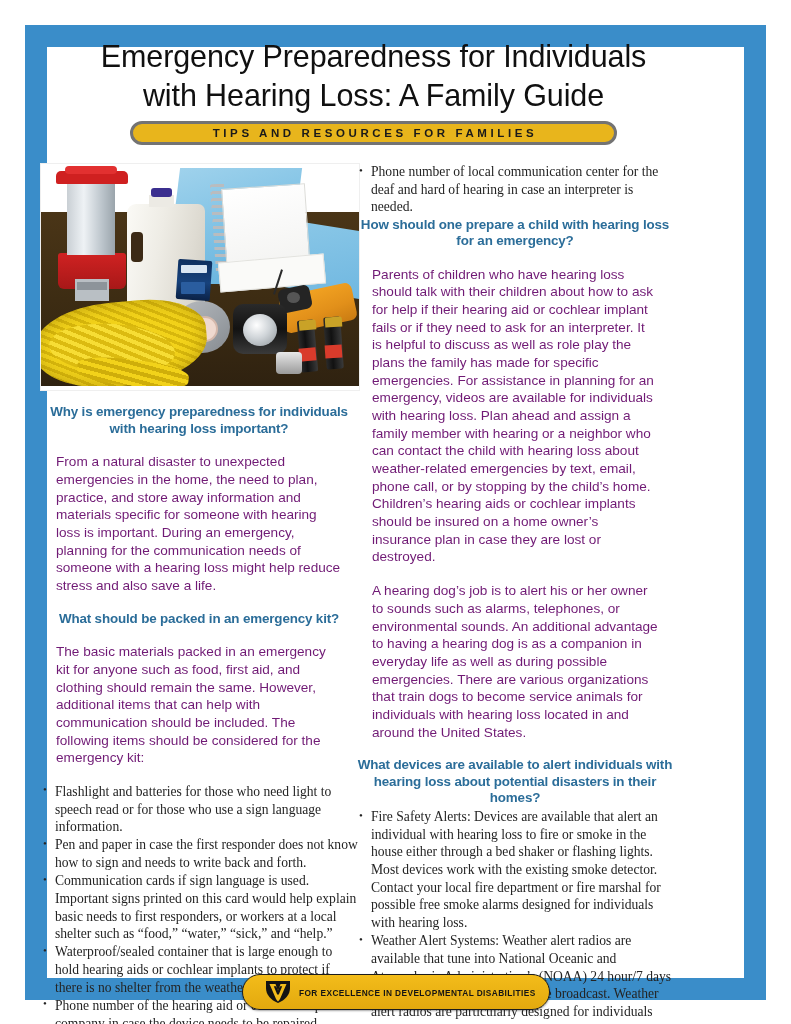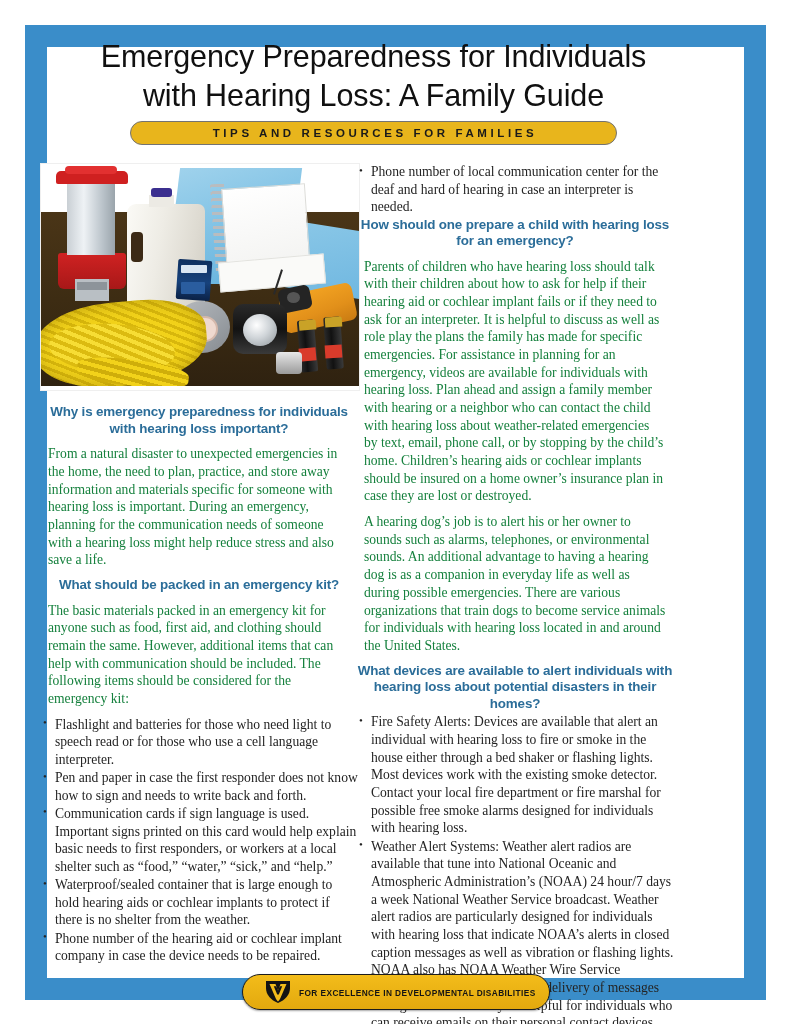--- a/index.html
+++ b/index.html
@@ -44,21 +44,21 @@
     letter-spacing: -0.1px;
   }
 
   
   #banner {
     position: absolute;
     left: 130px; top: 121px;
     width: 487px; height: 24px;
     background: #e8b51c;
     border-radius: 12px;
-    border: 1px solid #737373;
+    border: 3px solid #737373;
     display: flex;
     align-items: center;
     justify-content: center;
   }
   #banner-text {
     font-family: "Liberation Sans", sans-serif;
     font-size: 11.5px;
     font-weight: bold;
     color: #1a1a1a;
     letter-spacing: 3.6px;
@@ -190,25 +190,25 @@
     font-size: 13.4px;
     line-height: 1.24;
     font-weight: bold;
     color: #2b6d99;
     margin: 0 0 1px 0;
     letter-spacing: -0.15px;
     text-align: center;
   }
   .sec-space { margin-top: 12px; }
   p.body {
-    font-family: Liberation Serif, serif;
+    font-family: Liberation Sans, sans-serif;
     font-size: 13.6px;
     line-height: 1.30;
-    color: #15803d;
-    margin: 8px;
+    color: #701a75;
+    margin: 16px;
     text-align: left;
   }
   ul.bullets {
     list-style: none;
     margin: 0; padding: 0;
   }
   ul.bullets li {
     position: relative;
     padding-left: 15px;
     font-family: "Liberation Serif", serif;
@@ -318,21 +318,21 @@
       <div class="ph" id="ph-rope3"></div>
       <div class="ph" id="ph-bottom"></div>
     </div>
 
     <h2 class="sec">Why is emergency preparedness for individuals with hearing loss important?</h2>
     <p class="body">From a natural disaster to unexpected emergencies in the home, the need to plan, practice, and store away information and materials specific for someone with hearing loss is important. During an emergency, planning for the communication needs of someone with a hearing loss might help reduce stress and also save a life.</p>
 
     <h2 class="sec sec-space">What should be packed in an emergency kit?</h2>
     <p class="body">The basic materials packed in an emergency kit for anyone such as food, first aid, and clothing should remain the same. However, additional items that can help with communication should be included. The following items should be considered for the emergency kit:</p>
     <ul class="bullets">
-      <li>Flashlight and batteries for those who need light to speech read or for those who use a cell language interpreter.</li>
+      <li>Flashlight and batteries for those who need light to speech read or for those who use a sign language information.</li>
       <li>Pen and paper in case the first responder does not know how to sign and needs to write back and forth.</li>
       <li>Communication cards if sign language is used. Important signs printed on this card would help explain basic needs to first responders, or workers at a local shelter such as “food,” “water,” “sick,” and “help.”</li>
       <li>Waterproof/sealed container that is large enough to hold hearing aids or cochlear implants to protect if there is no shelter from the weather.</li>
       <li>Phone number of the hearing aid or cochlear implant company in case the device needs to be repaired.</li>
     </ul>
   </div>
 
   <div class="col" id="col-right">
 
     <ul class="bullets">

